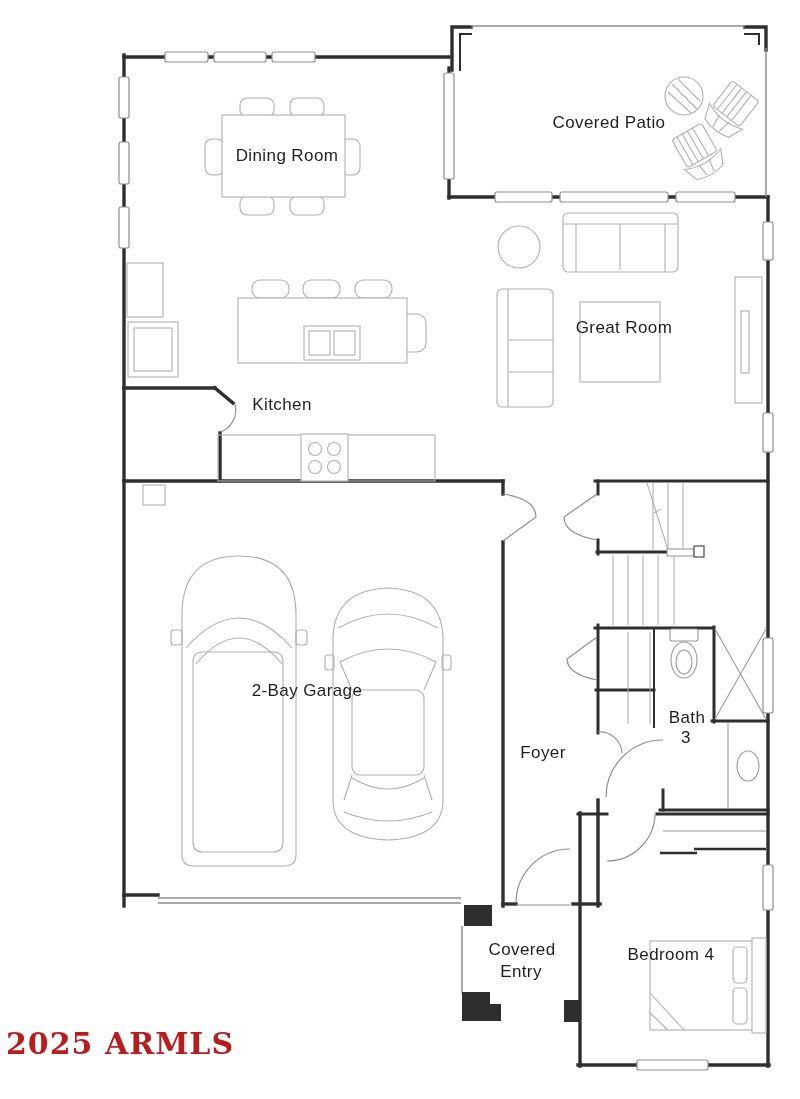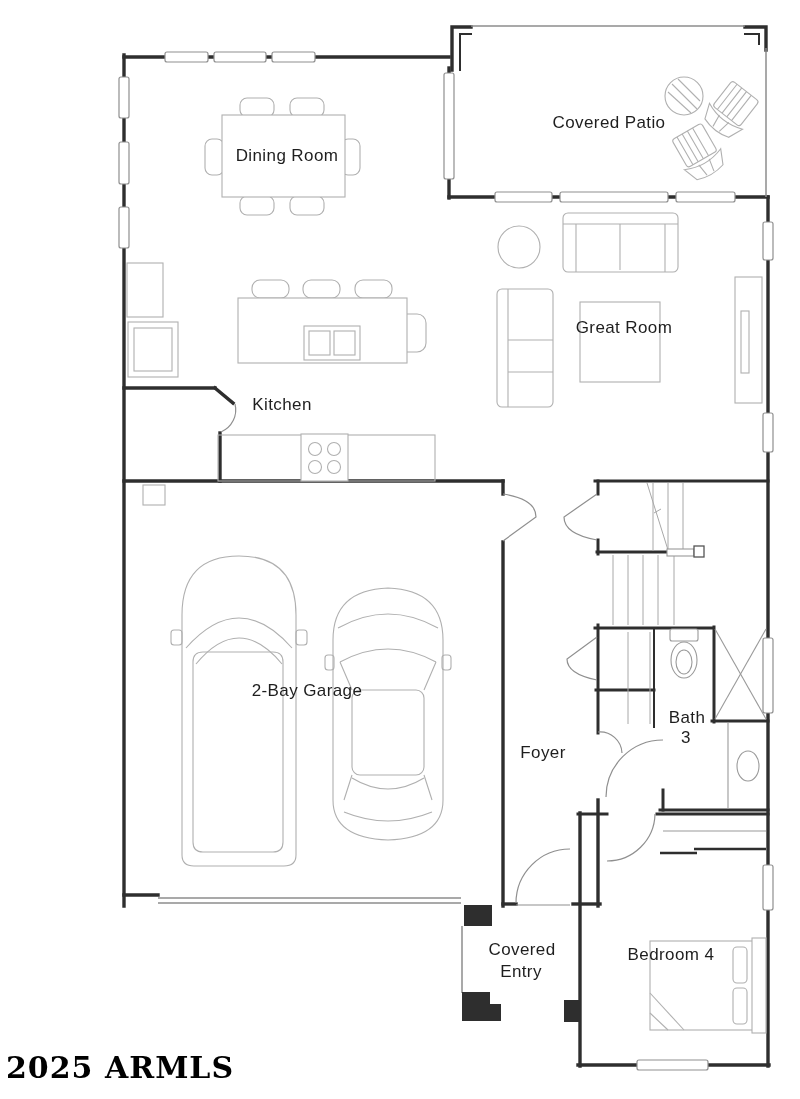--- a/index.html
+++ b/index.html
@@ -15,21 +15,21 @@
   .door  {stroke:#8f8f8f;stroke-width:1.2;fill:none;}
   .win   {fill:#ffffff;stroke:#8f8f8f;stroke-width:1.2;}
   .fix   {stroke:#9a9a9a;stroke-width:1.1;fill:#ffffff;}
   .fixl  {stroke:#9a9a9a;stroke-width:1.1;fill:none;}
   .dark  {fill:#2e2e2e;stroke:none;}
   .tread {stroke:#a8a8a8;stroke-width:1;fill:none;}
   text.room{font-size:17px;fill:#1e1e1e;text-anchor:middle;letter-spacing:0.4px;
             font-family:"Liberation Sans",sans-serif;}
   #watermark{position:absolute;left:6px;top:1026px;
              font-family:"DejaVu Serif",serif;font-weight:bold;font-size:30px;
-             color:#000000;letter-spacing:1px;margin-top:24px;}
+             color:#b91c1c;letter-spacing:1px;}
 </style>
 </head>
 <body>
 
 <div id="stage">
 <svg width="800" height="1099" viewBox="0 0 800 1099">
 
   <g>
     <path class="wall" d="M124,57 H449"></path>
     <path class="wall" d="M124,55 V906"></path>

